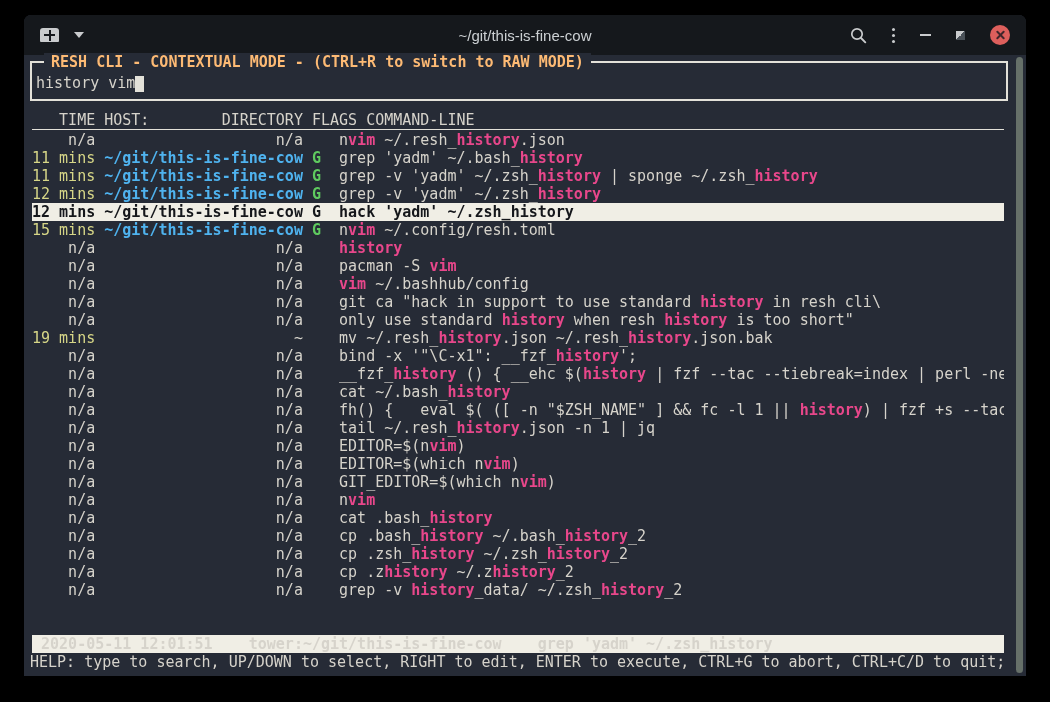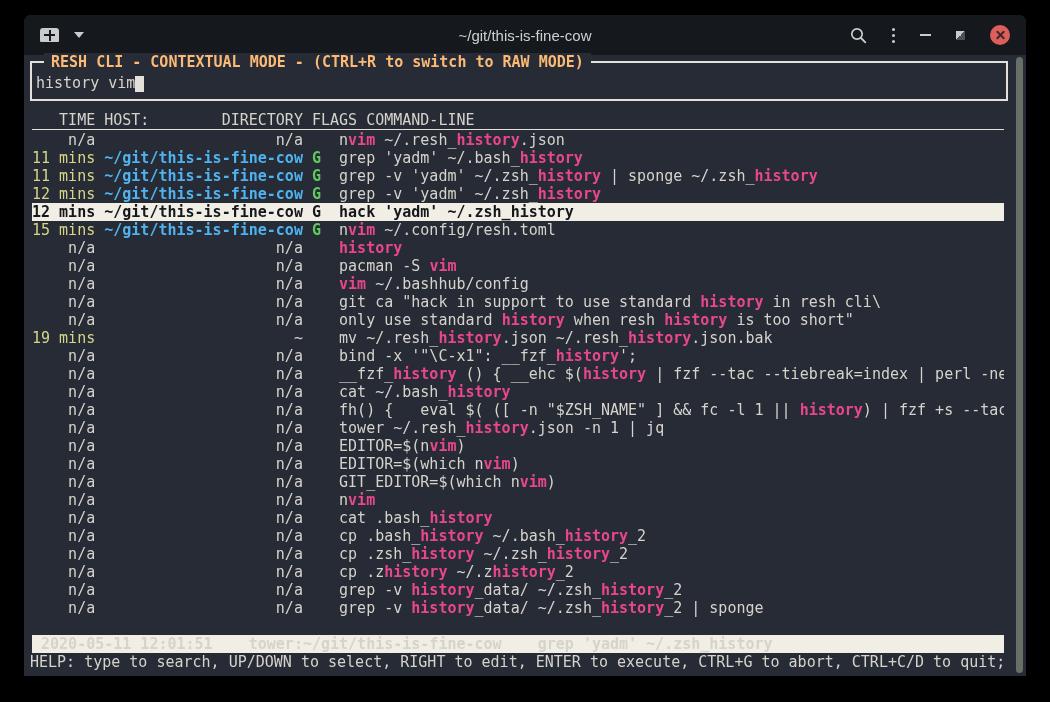--- a/index.html
+++ b/index.html
@@ -122,31 +122,30 @@
         <pre class="row"><span>    n/a</span><span> </span><span>                   n/a</span><span> </span><span class="green"> </span><span>  </span><span class="match">history</span></pre>
         <pre class="row"><span>    n/a</span><span> </span><span>                   n/a</span><span> </span><span class="green"> </span><span>  </span><span>pacman -S </span><span class="match">vim</span></pre>
         <pre class="row"><span>    n/a</span><span> </span><span>                   n/a</span><span> </span><span class="green"> </span><span>  </span><span class="match">vim</span><span> ~/.bashhub/config</span></pre>
         <pre class="row"><span>    n/a</span><span> </span><span>                   n/a</span><span> </span><span class="green"> </span><span>  </span><span>git ca "hack in support to use standard </span><span class="match">history</span><span> in resh cli\</span></pre>
         <pre class="row"><span>    n/a</span><span> </span><span>                   n/a</span><span> </span><span class="green"> </span><span>  </span><span>only use standard </span><span class="match">history</span><span> when resh </span><span class="match">history</span><span> is too short"</span></pre>
         <pre class="row"><span class="yellow">19 mins</span><span> </span><span>                     ~</span><span> </span><span class="green"> </span><span>  </span><span>mv ~/.resh_</span><span class="match">history</span><span>.json ~/.resh_</span><span class="match">history</span><span>.json.bak</span></pre>
         <pre class="row"><span>    n/a</span><span> </span><span>                   n/a</span><span> </span><span class="green"> </span><span>  </span><span>bind -x '"\C-x1": __fzf_</span><span class="match">history</span><span>';</span></pre>
         <pre class="row"><span>    n/a</span><span> </span><span>                   n/a</span><span> </span><span class="green"> </span><span>  </span><span>__fzf_</span><span class="match">history</span><span> () { __ehc $(</span><span class="match">history</span><span> | fzf --tac --tiebreak=index | perl -ne</span></pre>
         <pre class="row"><span>    n/a</span><span> </span><span>                   n/a</span><span> </span><span class="green"> </span><span>  </span><span>cat ~/.bash_</span><span class="match">history</span></pre>
         <pre class="row"><span>    n/a</span><span> </span><span>                   n/a</span><span> </span><span class="green"> </span><span>  </span><span>fh() {   eval $( ([ -n "$ZSH_NAME" ] &amp;&amp; fc -l 1 || </span><span class="match">history</span><span>) | fzf +s --tac</span></pre>
-        <pre class="row"><span>    n/a</span><span> </span><span>                   n/a</span><span> </span><span class="green"> </span><span>  </span><span>tower ~/.resh_</span><span class="match">history</span><span>.json -n 1 | jq</span></pre>
+        <pre class="row"><span>    n/a</span><span> </span><span>                   n/a</span><span> </span><span class="green"> </span><span>  </span><span>tail ~/.resh_</span><span class="match">history</span><span>.json -n 1 | jq</span></pre>
         <pre class="row"><span>    n/a</span><span> </span><span>                   n/a</span><span> </span><span class="green"> </span><span>  </span><span>EDITOR=$(n</span><span class="match">vim</span><span>)</span></pre>
         <pre class="row"><span>    n/a</span><span> </span><span>                   n/a</span><span> </span><span class="green"> </span><span>  </span><span>EDITOR=$(which n</span><span class="match">vim</span><span>)</span></pre>
         <pre class="row"><span>    n/a</span><span> </span><span>                   n/a</span><span> </span><span class="green"> </span><span>  </span><span>GIT_EDITOR=$(which n</span><span class="match">vim</span><span>)</span></pre>
         <pre class="row"><span>    n/a</span><span> </span><span>                   n/a</span><span> </span><span class="green"> </span><span>  </span><span>n</span><span class="match">vim</span></pre>
         <pre class="row"><span>    n/a</span><span> </span><span>                   n/a</span><span> </span><span class="green"> </span><span>  </span><span>cat .bash_</span><span class="match">history</span></pre>
         <pre class="row"><span>    n/a</span><span> </span><span>                   n/a</span><span> </span><span class="green"> </span><span>  </span><span>cp .bash_</span><span class="match">history</span><span> ~/.bash_</span><span class="match">history</span><span>_2</span></pre>
         <pre class="row"><span>    n/a</span><span> </span><span>                   n/a</span><span> </span><span class="green"> </span><span>  </span><span>cp .zsh_</span><span class="match">history</span><span> ~/.zsh_</span><span class="match">history</span><span>_2</span></pre>
         <pre class="row"><span>    n/a</span><span> </span><span>                   n/a</span><span> </span><span class="green"> </span><span>  </span><span>cp .z</span><span class="match">history</span><span> ~/.z</span><span class="match">history</span><span>_2</span></pre>
         <pre class="row"><span>    n/a</span><span> </span><span>                   n/a</span><span> </span><span class="green"> </span><span>  </span><span>grep -v </span><span class="match">history</span><span>_data/ ~/.zsh_</span><span class="match">history</span><span>_2</span></pre>
-        <pre class="row"><span>    n/a</span><span> </span><span>                   n/a</span><span> </span><span class="green"> </span><span>  </span><span>grep -v </span><span class="match">history</span><span>_data/ ~/.zsh_</span><span class="match">history</span><span>_2 | sponge</span></pre>
       </div>
 
     <pre class="statusbar"> 2020-05-11 12:01:51    tower:~/git/this-is-fine-cow    grep 'yadm' ~/.zsh_history</pre>
 
     <pre class="helpline">HELP: type to search, UP/DOWN to select, RIGHT to edit, ENTER to execute, CTRL+G to abort, CTRL+C/D to quit;</pre>
 
     <div class="scrollbar-track">
       <div class="scrollbar-thumb"></div>
     </div>
 

